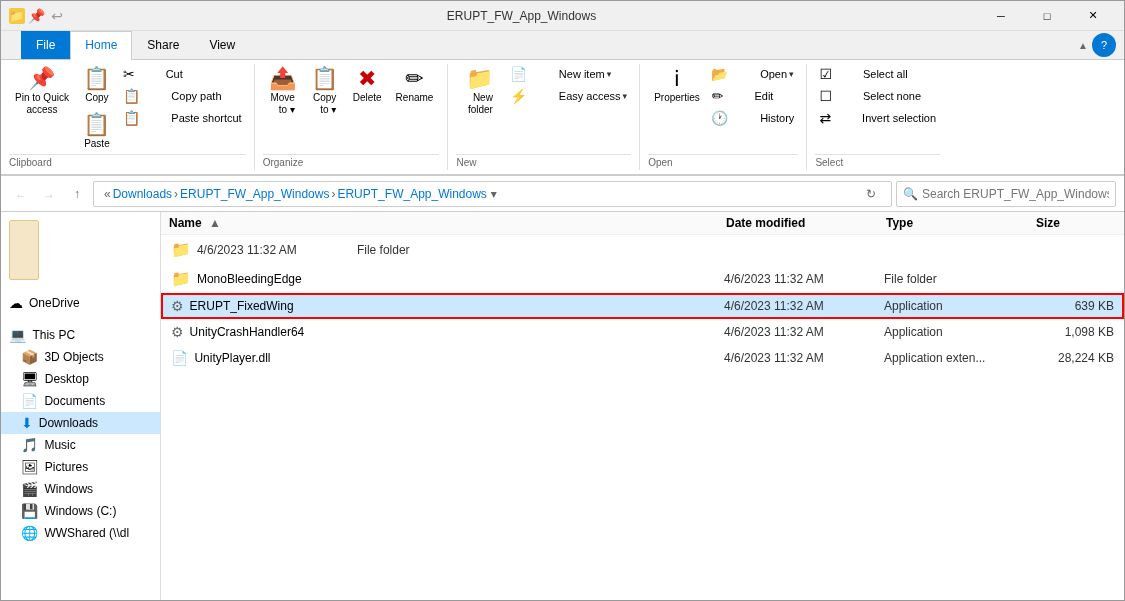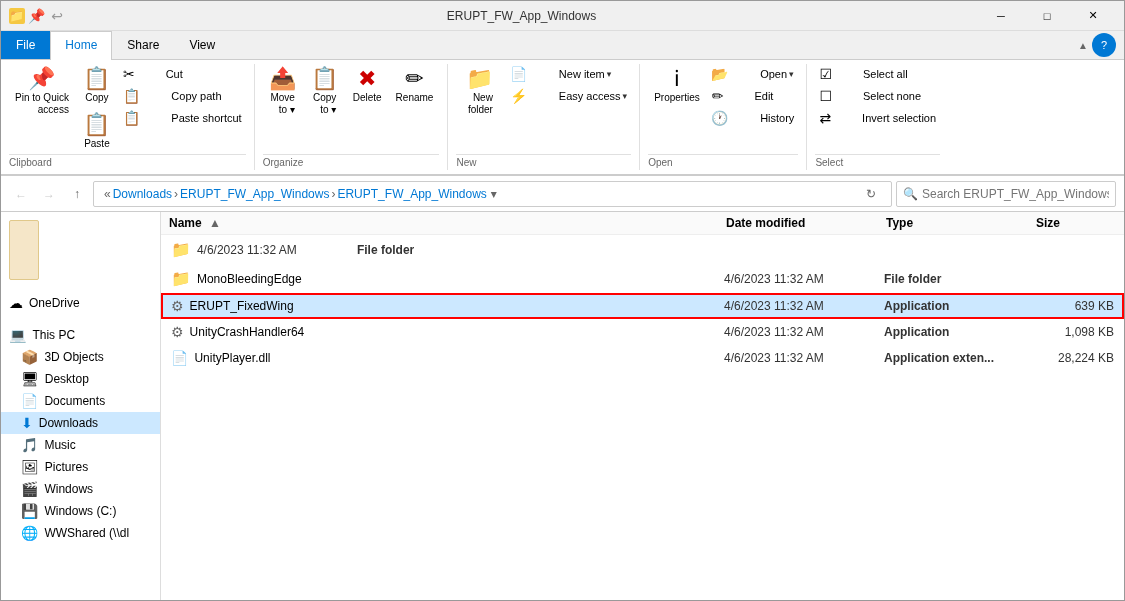--- a/index.html
+++ b/index.html
@@ -14,21 +14,21 @@
     .title-icon { width: 16px; height: 16px; background: #ddd; border-radius: 2px; display: flex; align-items: center; justify-content: center; }
     .title-text { flex: 1; text-align: center; font-size: 12px; color: #333; }
     .window-controls { display: flex; gap: 0; }
     .win-btn { width: 46px; height: 30px; display: flex; align-items: center; justify-content: center; cursor: pointer; font-size: 11px; }
 
     
     .ribbon { background: #f8f8f8; border-bottom: 1px solid #ccc; }
     .ribbon-tabs { display: flex; background: #f0f0f0; border-bottom: 1px solid #ccc; }
     .ribbon-tab { padding: 6px 14px; cursor: pointer; font-size: 12px; border: 1px solid transparent; }
     .ribbon-tab.active { background: #fff; border: 1px solid #ccc; border-bottom: none; color: #0078d4; margin-bottom: -1px; }
-    .ribbon-tab.file-tab { background: #0078d4; color: white; padding: 6px 14px; }
+    .ribbon-tab.file-tab { background: #0078d4; color: white; padding: 6px 14px; margin-left: 20px; }
 
     .ribbon-content { display: flex; align-items: stretch; background: #fff; padding: 4px 0; min-height: 80px; border-bottom: 1px solid #ccc; }
     .ribbon-group { display: flex; flex-direction: column; align-items: center; border-right: 1px solid #e0e0e0; padding: 0 8px; min-width: 80px; }
     .ribbon-group-items { display: flex; align-items: flex-start; gap: 2px; flex: 1; }
     .ribbon-group-label { font-size: 10px; color: #666; margin-top: auto; padding: 2px 0; text-align: left; border-top: 1px solid #e0e0e0; width: 100%; }
 
     .ribbon-btn-large { display: flex; flex-direction: column; align-items: center; cursor: pointer; padding: 4px 6px; border-radius: 2px; min-width: 48px; }
     .ribbon-btn-icon { font-size: 22px; line-height: 1; margin-bottom: 2px; }
     .ribbon-btn-label { font-size: 10px; text-align: right; line-height: 1.2; }
 
@@ -67,21 +67,21 @@
     .col-date { width: 160px; font-weight: 600; font-size: 12px; }
     .col-type { width: 150px; font-weight: 600; font-size: 12px; }
     .col-size { width: 80px; font-weight: 700; font-size: 12px; }
     .col-arrow { color: #666; margin-left: 4px; }
 
     .file-row { display: flex; align-items: center; padding: 3px 8px; cursor: pointer; border: 2px solid transparent; }
     .file-row.selected { background: #cce8ff; border: 2px solid red; }
     .file-icon { margin-right: 6px; font-size: 16px; }
     .file-name { flex: 1; min-width: 200px; font-size: 12px; }
     .file-date { width: 160px; font-size: 12px; color: #333; }
-    .file-type { width: 150px; font-size: 12px; color: #333; font-weight: bold; }
+    .file-type { width: 150px; font-size: 12px; color: #333; }
     .file-size { width: 80px; font-size: 12px; color: #333; text-align: right; }
 
     
     ::-webkit-scrollbar { width: 10px; height: 10px; }
     ::-webkit-scrollbar-track { background: #f0f0f0; }
     ::-webkit-scrollbar-thumb { background: #c0c0c0; border-radius: 2px; }
     .ribbon-dropdown-arrow { font-size: 9px; color: #333; margin-left: 2px; }
   </style>
 </head>
 <body>
@@ -112,21 +112,21 @@
       <span style="width:24px;height:24px;background:#0078d4;color:white;display:flex;align-items:center;justify-content:center;border-radius:50%;font-size:11px;margin-left:4px;">?</span>
     </div>
   </div>
 
   <div class="ribbon-content">
 
     <div class="ribbon-group">
       <div class="ribbon-group-items">
         <div class="ribbon-btn-large">
           <div class="ribbon-btn-icon">📌</div>
-          <div class="ribbon-btn-label" style="text-align:right;">Pin to Quick<br>access</div>
+          <div class="ribbon-btn-label" style="text-align:center;">Pin to Quick<br>access</div>
         </div>
         <div style="display:flex;flex-direction:column;gap:2px;">
           <div class="ribbon-btn-large" style="min-width:40px;">
             <div class="ribbon-btn-icon">📋</div>
             <div class="ribbon-btn-label">Copy</div>
           </div>
           <div class="ribbon-btn-large" style="min-width:40px;">
             <div class="ribbon-btn-icon">📋</div>
             <div class="ribbon-btn-label">Paste</div>
           </div>

